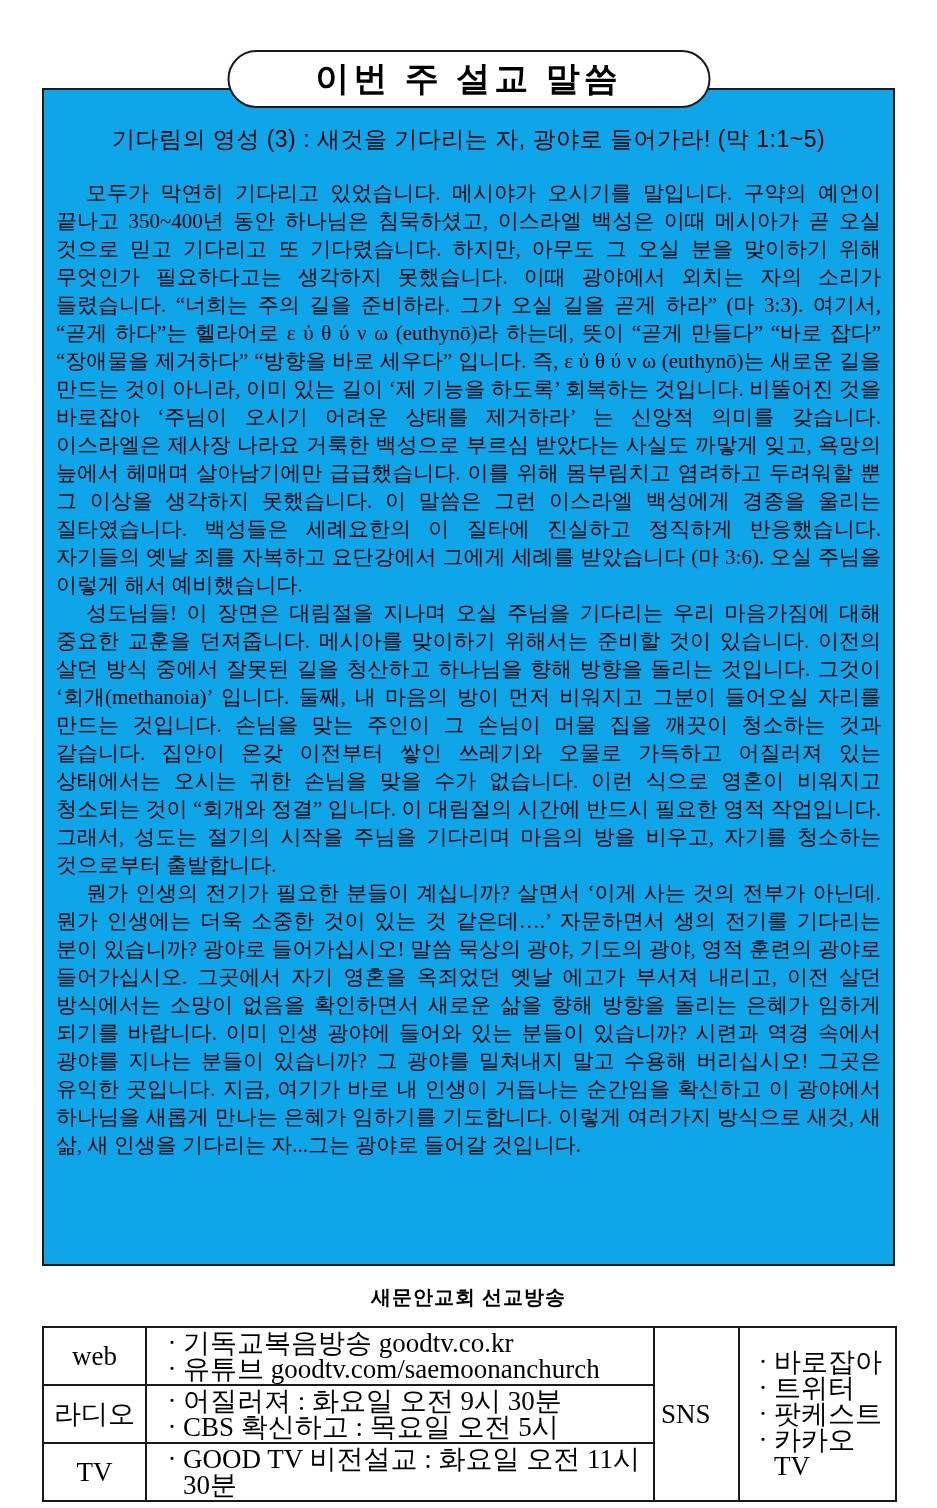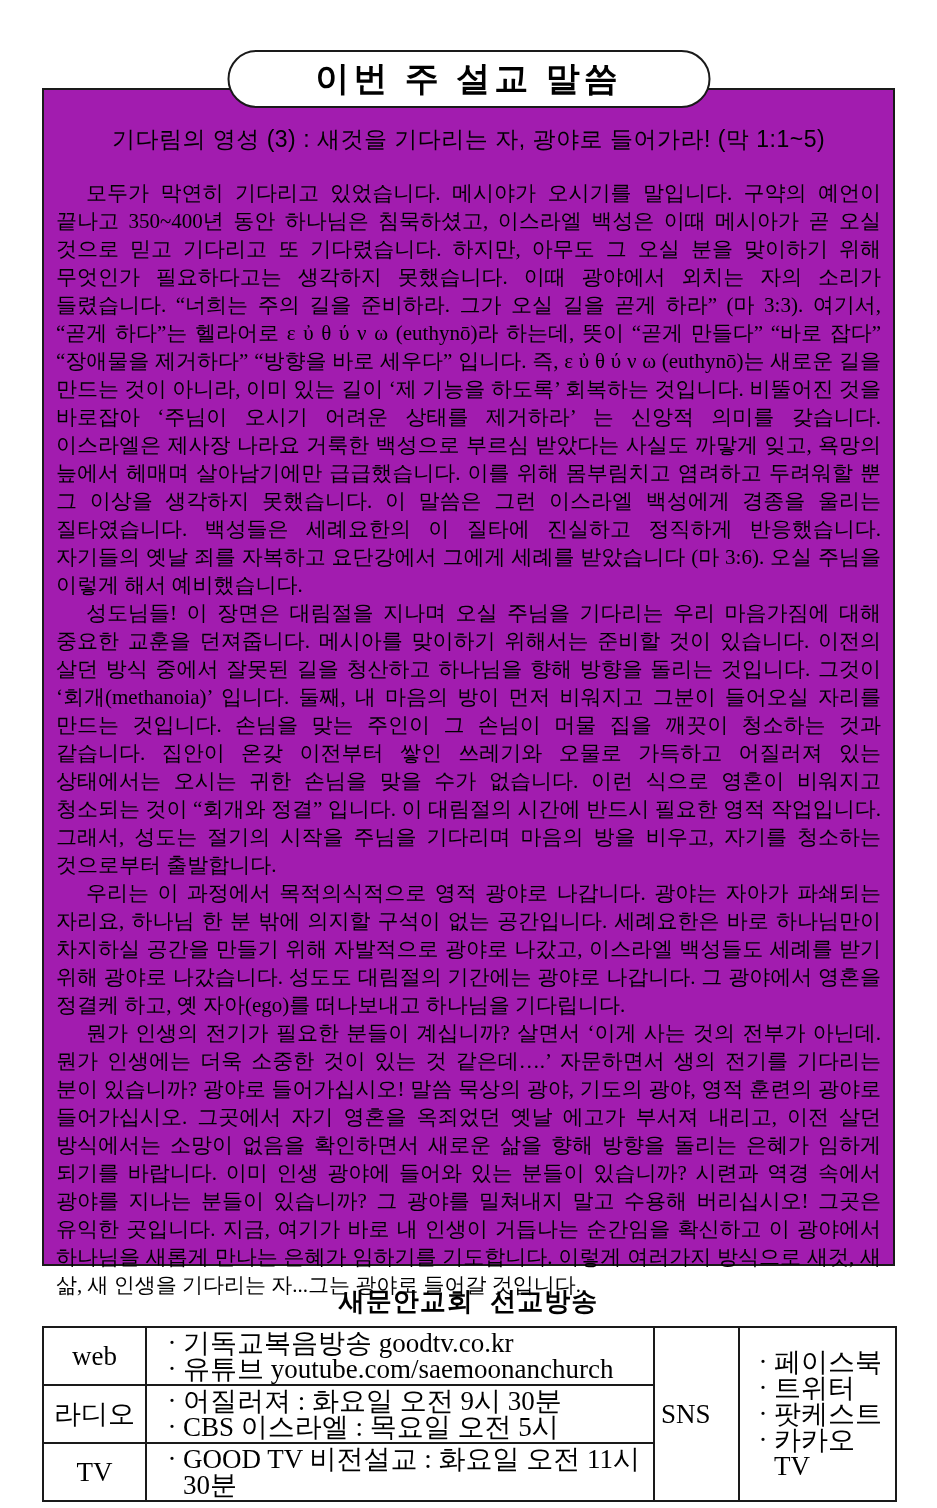--- a/index.html
+++ b/index.html
@@ -40,21 +40,21 @@
 
   
   .sermon-box {
     position: absolute;
     top: 88px;
     left: 42px;
     width: 853px;
     height: 1178px;
     border: 2px solid #1a1a1a;
     box-sizing: border-box;
-    background: #a21caf;
+    background: #0ea5e9;
     z-index: 1;
     padding: 34px 12px 10px 12px;
   }
   .sermon-subtitle {
     text-align: center;
     font-family: "Liberation Sans", "DejaVu Sans", sans-serif;
     font-size: 23px;
     letter-spacing: 0.5px;
     margin: 0 0 24px 0;
     white-space: nowrap;
@@ -68,23 +68,23 @@
     word-break: keep-all;
   }
 
   
   .broadcast-title {
     position: absolute;
     top: 1284px;
     left: 0;
     width: 100%;
     text-align: center;
-    font-family: Liberation Mono, monospace;
+    font-family: Liberation Serif, serif;
     font-weight: bold;
-    font-size: 26px;
+    font-size: 20px;
     letter-spacing: 1px;
   }
   table.broadcast-table {
     position: absolute;
     top: 1326px;
     left: 42px;
     width: 853px;
     border-collapse: collapse;
     table-layout: fixed;
     font-size: 27px;
@@ -127,46 +127,45 @@
 
   <div class="title-pill">
     <span class="title-text">이번 주 설교 말씀</span>
   </div>
 
   <div class="sermon-box">
     <div class="sermon-subtitle">기다림의 영성 (3) : 새것을 기다리는 자, 광야로 들어가라! (막 1:1~5)</div>
     <div class="sermon-body">
       <p>모두가 막연히 기다리고 있었습니다. 메시야가 오시기를 말입니다. 구약의 예언이 끝나고 350~400년 동안 하나님은 침묵하셨고, 이스라엘 백성은 이때 메시아가 곧 오실 것으로 믿고 기다리고 또 기다렸습니다. 하지만, 아무도 그 오실 분을 맞이하기 위해 무엇인가 필요하다고는 생각하지 못했습니다. 이때 광야에서 외치는 자의 소리가 들렸습니다. “너희는 주의 길을 준비하라. 그가 오실 길을 곧게 하라” (마 3:3). 여기서, “곧게 하다”는 헬라어로 ε ὐ θ ύ ν ω (euthynō)라 하는데, 뜻이 “곧게 만들다” “바로 잡다” “장애물을 제거하다” “방향을 바로 세우다” 입니다. 즉, ε ὐ θ ύ ν ω (euthynō)는 새로운 길을 만드는 것이 아니라, 이미 있는 길이 ‘제 기능을 하도록’ 회복하는 것입니다. 비뚤어진 것을 바로잡아 ‘주님이 오시기 어려운 상태를 제거하라’ 는 신앙적 의미를 갖습니다. 이스라엘은 제사장 나라요 거룩한 백성으로 부르심 받았다는 사실도 까맣게 잊고, 욕망의 늪에서 헤매며 살아남기에만 급급했습니다. 이를 위해 몸부림치고 염려하고 두려워할 뿐 그 이상을 생각하지 못했습니다. 이 말씀은 그런 이스라엘 백성에게 경종을 울리는 질타였습니다. 백성들은 세례요한의 이 질타에 진실하고 정직하게 반응했습니다. 자기들의 옛날 죄를 자복하고 요단강에서 그에게 세례를 받았습니다 (마 3:6). 오실 주님을 이렇게 해서 예비했습니다.</p>
       <p>성도님들! 이 장면은 대림절을 지나며 오실 주님을 기다리는 우리 마음가짐에 대해 중요한 교훈을 던져줍니다. 메시아를 맞이하기 위해서는 준비할 것이 있습니다. 이전의 살던 방식 중에서 잘못된 길을 청산하고 하나님을 향해 방향을 돌리는 것입니다. 그것이 ‘회개(methanoia)’ 입니다. 둘째, 내 마음의 방이 먼저 비워지고 그분이 들어오실 자리를 만드는 것입니다. 손님을 맞는 주인이 그 손님이 머물 집을 깨끗이 청소하는 것과 같습니다. 집안이 온갖 이전부터 쌓인 쓰레기와 오물로 가득하고 어질러져 있는 상태에서는 오시는 귀한 손님을 맞을 수가 없습니다. 이런 식으로 영혼이 비워지고 청소되는 것이 “회개와 정결” 입니다. 이 대림절의 시간에 반드시 필요한 영적 작업입니다. 그래서, 성도는 절기의 시작을 주님을 기다리며 마음의 방을 비우고, 자기를 청소하는 것으로부터 출발합니다.</p>
-      <p>우리는 이 과정에서 목적의식적으로 영적 광야로 나갑니다. 광야는 자아가 파쇄되는 자리요, 하나님 한 분 밖에 의지할 구석이 없는 공간입니다. 세례요한은 바로 하나님만이 차지하실 공간을 만들기 위해 자발적으로 광야로 나갔고, 이스라엘 백성들도 세례를 받기 위해 광야로 나갔습니다. 성도도 대림절의 기간에는 광야로 나갑니다. 그 광야에서 영혼을 정결케 하고, 옛 자아(ego)를 떠나보내고 하나님을 기다립니다.</p>
       <p>뭔가 인생의 전기가 필요한 분들이 계십니까? 살면서 ‘이게 사는 것의 전부가 아닌데. 뭔가 인생에는 더욱 소중한 것이 있는 것 같은데….’ 자문하면서 생의 전기를 기다리는 분이 있습니까? 광야로 들어가십시오! 말씀 묵상의 광야, 기도의 광야, 영적 훈련의 광야로 들어가십시오. 그곳에서 자기 영혼을 옥죄었던 옛날 에고가 부서져 내리고, 이전 살던 방식에서는 소망이 없음을 확인하면서 새로운 삶을 향해 방향을 돌리는 은혜가 임하게 되기를 바랍니다. 이미 인생 광야에 들어와 있는 분들이 있습니까? 시련과 역경 속에서 광야를 지나는 분들이 있습니까? 그 광야를 밀쳐내지 말고 수용해 버리십시오! 그곳은 유익한 곳입니다. 지금, 여기가 바로 내 인생이 거듭나는 순간임을 확신하고 이 광야에서 하나님을 새롭게 만나는 은혜가 임하기를 기도합니다. 이렇게 여러가지 방식으로 새것, 새 삶, 새 인생을 기다리는 자...그는 광야로 들어갈 것입니다.</p>
     </div>
   </div>
 
   <div class="broadcast-title">새문안교회 선교방송</div>
 
   <table class="broadcast-table">
     <tbody>
       <tr class="row-tall">
         <td class="cell-label">web</td>
         <td class="cell-detail">
           <div class="bullet-item">
             <span class="bullet">·</span>
             <span>기독교복음방송 goodtv.co.kr</span>
           </div>
           <div class="bullet-item">
             <span class="bullet">·</span>
-            <span>유튜브 youtube.com/saemoonanchurch</span>
+            <span>유튜브 goodtv.com/saemoonanchurch</span>
           </div>
         </td>
         <td class="cell-sns-label" rowspan="3">SNS</td>
         <td class="cell-sns-list" rowspan="3">
           <div class="bullet-item">
             <span class="bullet">·</span>
-            <span>페이스북</span>
+            <span>바로잡아</span>
           </div>
           <div class="bullet-item">
             <span class="bullet">·</span>
             <span>트위터</span>
           </div>
           <div class="bullet-item">
             <span class="bullet">·</span>
             <span>팟케스트</span>
           </div>
           <div class="bullet-item">
@@ -177,21 +176,21 @@
       </tr>
       <tr class="row-tall">
         <td class="cell-label">라디오</td>
         <td class="cell-detail">
           <div class="bullet-item">
             <span class="bullet">·</span>
             <span>어질러져 : 화요일 오전 9시 30분</span>
           </div>
           <div class="bullet-item">
             <span class="bullet">·</span>
-            <span>CBS 이스라엘 : 목요일 오전 5시</span>
+            <span>CBS 확신하고 : 목요일 오전 5시</span>
           </div>
         </td>
       </tr>
       <tr class="row-short">
         <td class="cell-label">TV</td>
         <td class="cell-detail">
           <div class="bullet-item">
             <span class="bullet">·</span>
             <span>GOOD TV 비전설교 : 화요일 오전 11시 30분</span>
           </div>

